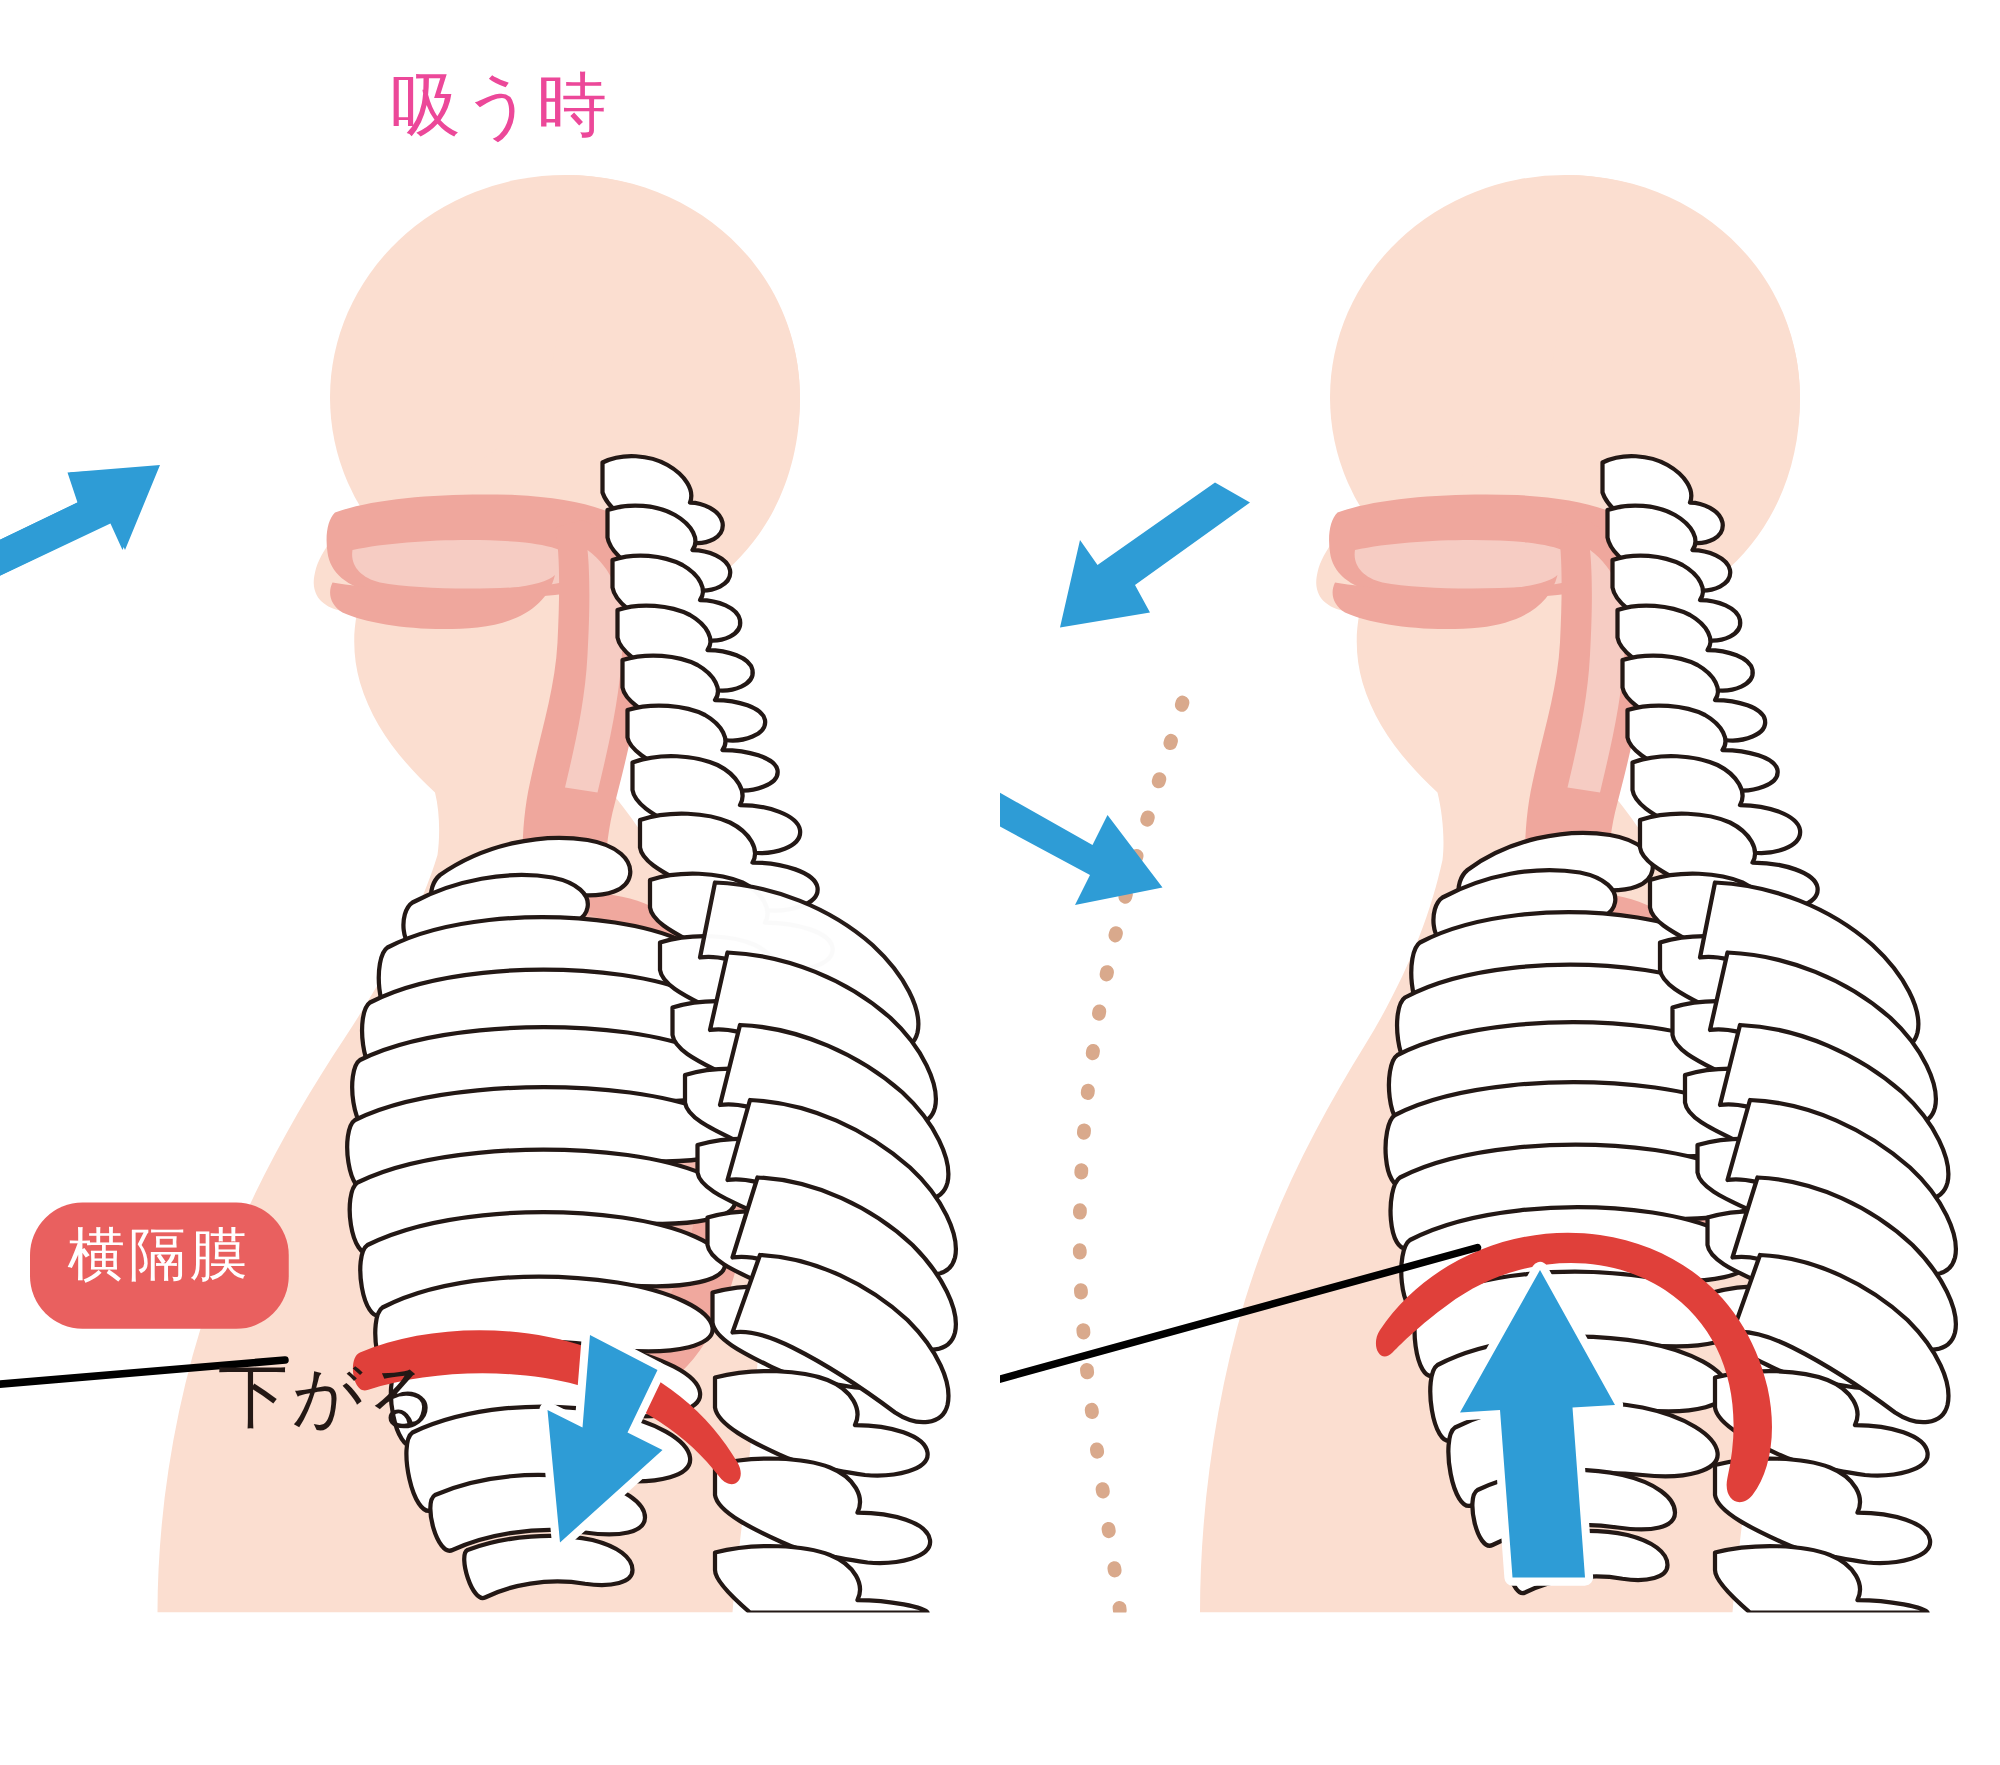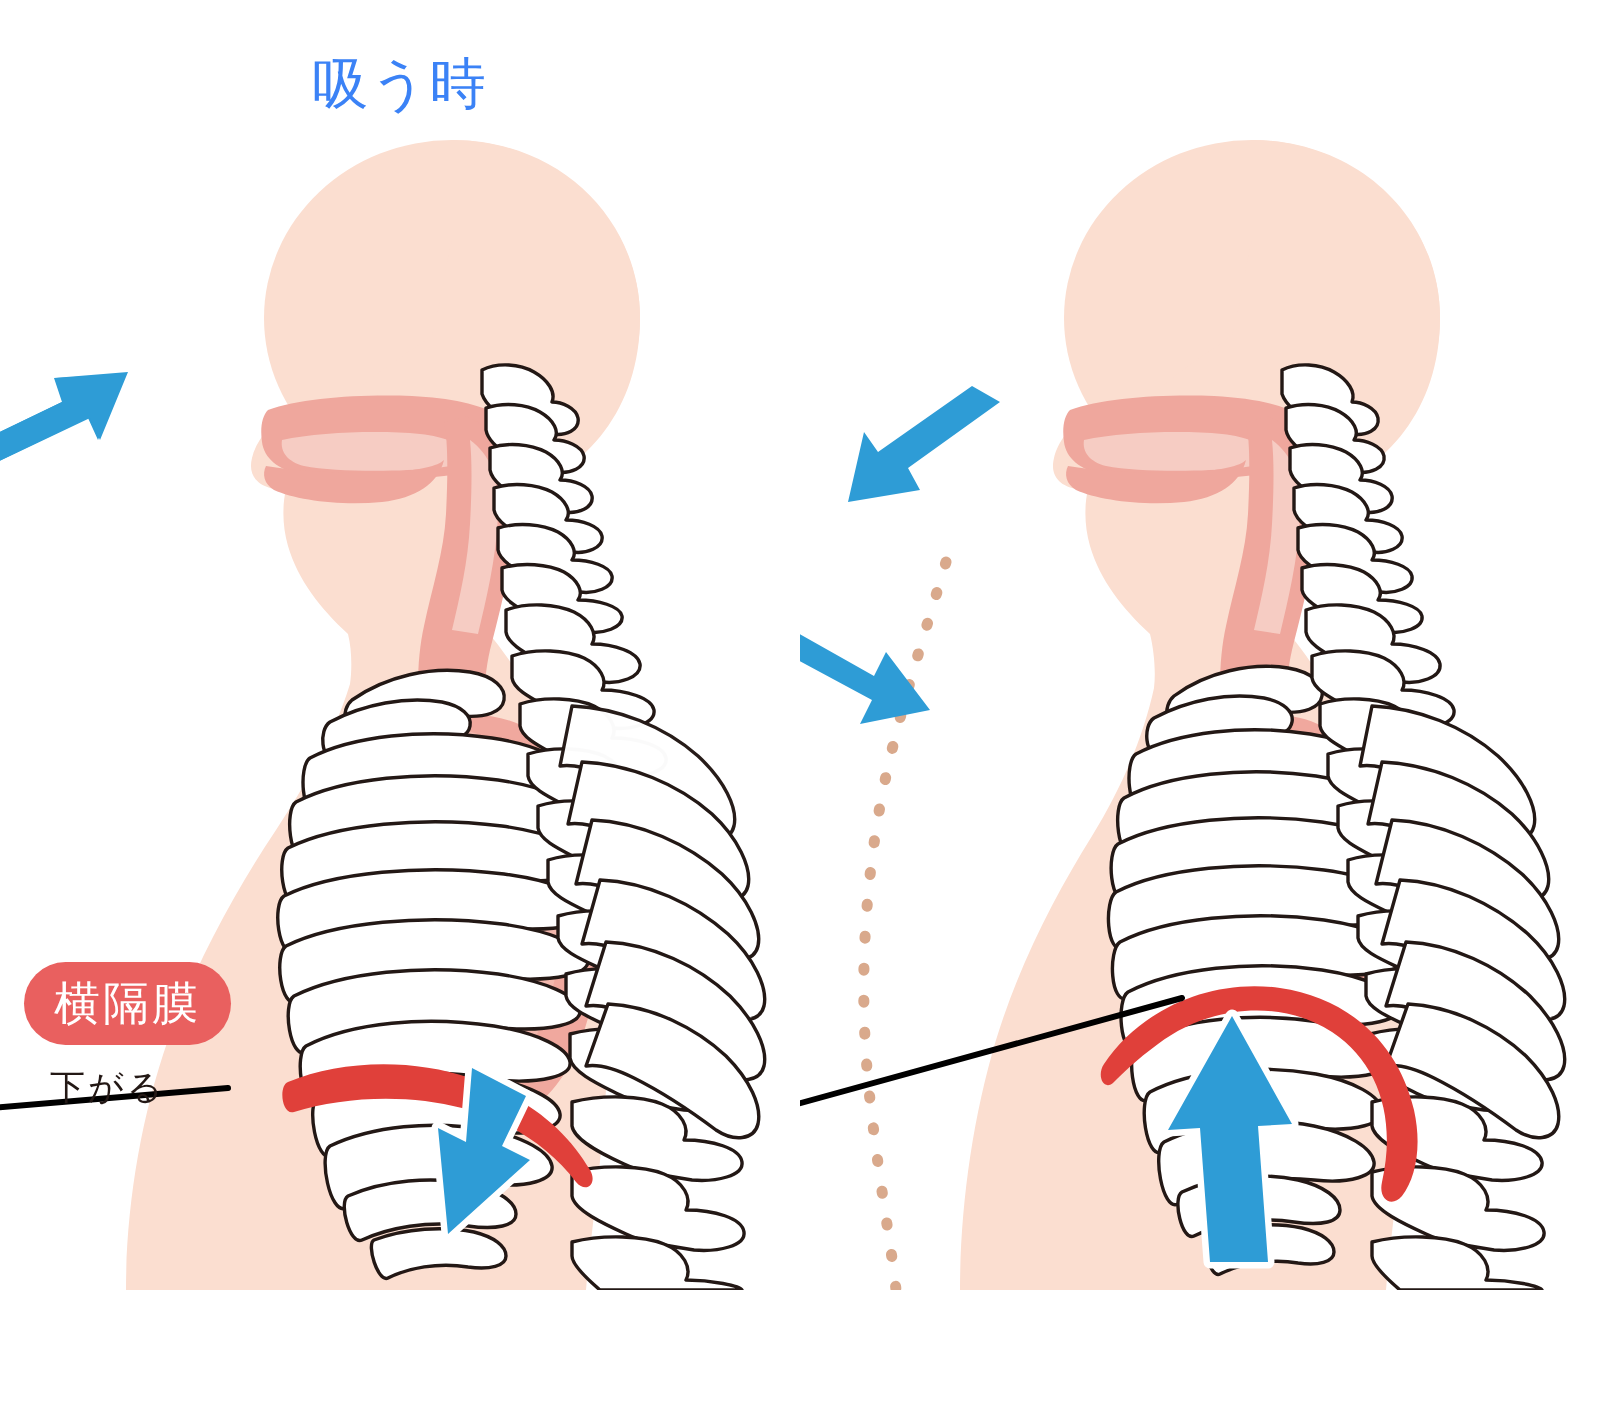--- a/index.html
+++ b/index.html
@@ -11,49 +11,50 @@
   #stage{position:relative;width:1600px;height:1412px;background:#fff;}
 
   .panel{position:absolute;top:0;height:1412px;width:800px;}
   #panel-inhale{left:0;}
   #panel-exhale{left:800px;}
 
   .panel-title{
     position:absolute;top:52px;left:0;width:800px;
     text-align:center;
     font-size:56px;line-height:64px;
-    color:#3b82f6;letter-spacing:2px;
+    color:#ec4899;letter-spacing:2px;
     font-weight:400;
     user-select:none;
   }
 
   .fig{position:absolute;left:0;top:110px;width:800px;height:1180px;}
   .fig svg{display:block;width:800px;height:1180px;}
 
   
   .label-group{position:absolute;}
   #label-inhale{left:24px;top:962px;width:330px;}
 
   .pill{
     display:inline-block;
     background:#E9605F;
     color:#ffffff;
     font-size:46px;line-height:52px;
-    padding:15px 30px 16px 30px;
+    padding:15px 30px 34px 30px;
     border-radius:42px;
     letter-spacing:3px;
     white-space:nowrap;
     font-weight:400;
   }
   .sub-text{
-    margin-top:14px;
+    margin-top:26px;
     padding-left:26px;
-    font-size:35px;line-height:56px;
+    font-size:56px;line-height:56px;
     color:#231815;letter-spacing:3px;
     white-space:nowrap;
+    text-align:right;
   }
 </style>
 </head>
 <body>
 
 <div id="stage">
 
   <div class="panel" id="panel-inhale">
 
     <div class="panel-title">吸う時</div>

